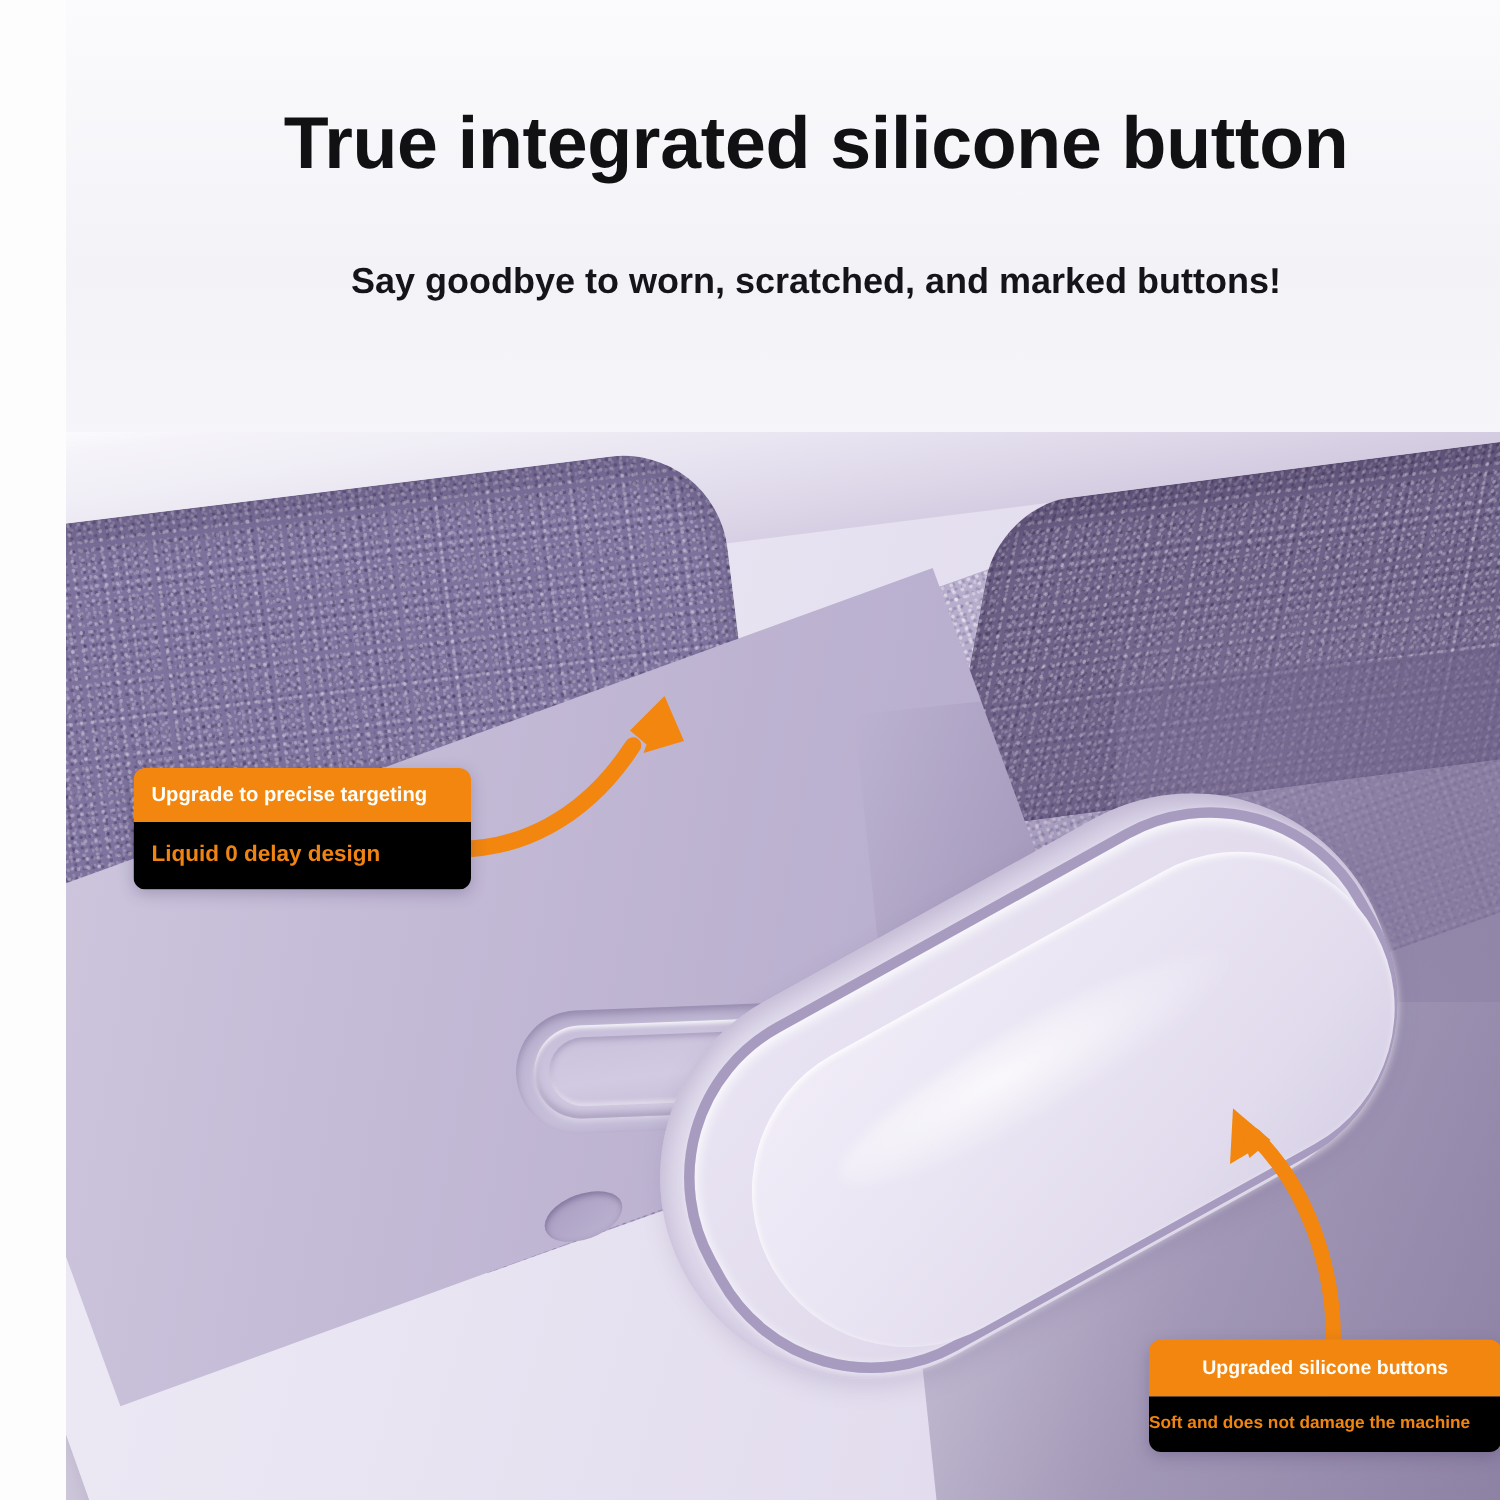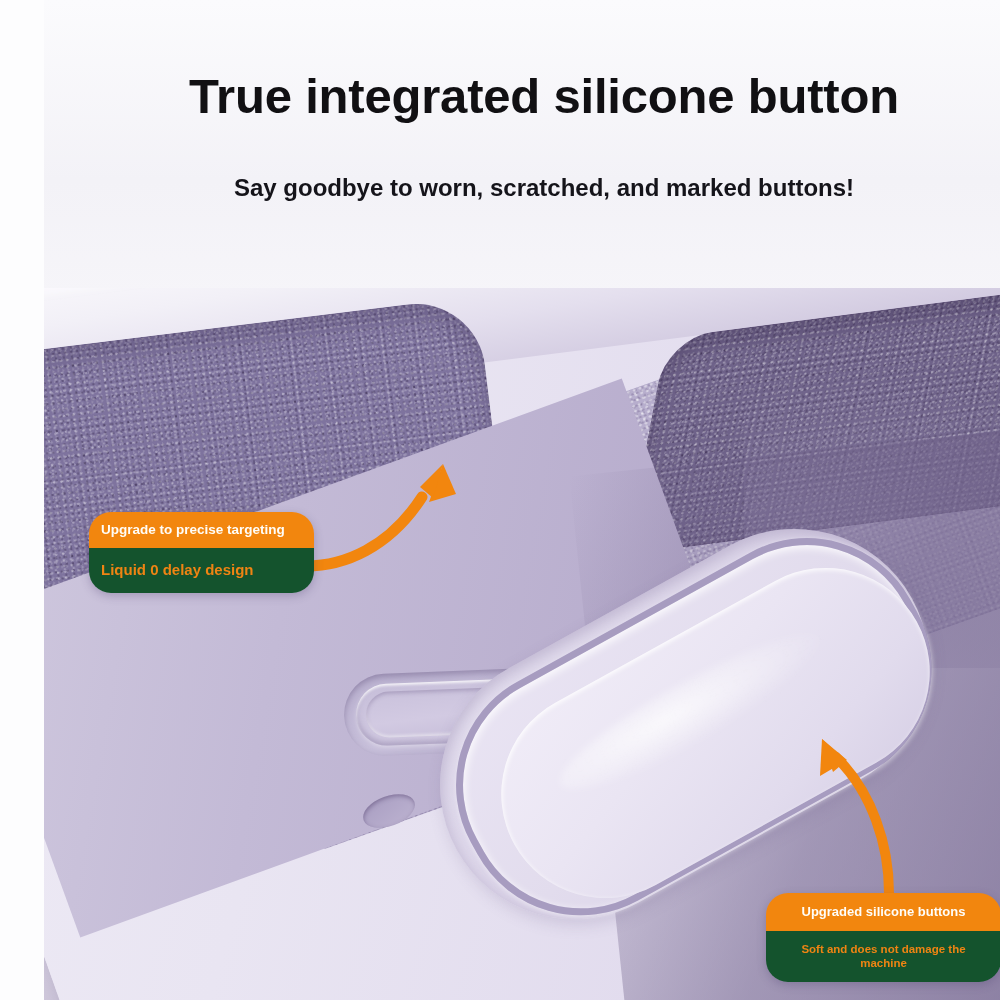--- a/index.html
+++ b/index.html
@@ -120,32 +120,32 @@
          background:radial-gradient(ellipse at 40% 40%, rgba(255,255,255,.75) 0%, rgba(255,255,255,0) 72%);
          filter:blur(3px);}
 
   
   .hole{position:absolute;left:318px;top:508px;width:54px;height:30px;border-radius:50%;
         background:linear-gradient(160deg,#a99ec2 0%,#bcb2d0 100%);
         box-shadow:inset 0 2px 4px rgba(85,68,112,.5);
         transform:rotate(-20deg);}
 
   
-  .callout{position:absolute;border-radius:22px;overflow:hidden;
+  .callout{position:absolute;border-radius:8px;overflow:hidden;
            box-shadow:0 3px 10px rgba(70,55,100,.28);}
   .callout .hd{background:#f2860e;color:#fffdf8;font-weight:bold;}
-  .callout .bd{background:#14532d;color:#ef8413;font-weight:bold;}
+  .callout .bd{background:#000000;color:#ef8413;font-weight:bold;}
 
   #callout-1{left:45px;top:512px;width:225px;}
   #callout-1 .hd{font-size:13.5px;line-height:16px;padding:10px 12px 10px;}
   #callout-1 .bd{font-size:15px;line-height:18px;padding:13px 12px 14px;}
 
   #callout-2{left:722px;top:893px;width:235px;}
   #callout-2 .hd{font-size:13px;line-height:16px;padding:11px 22px 11px;text-align:center;}
-  #callout-2 .bd{font-size:11.5px;line-height:14px;padding:11px 14px 12px;text-align:center;}
+  #callout-2 .bd{font-size:11.5px;line-height:14px;padding:11px 0 12px;}
 
   
   .arrows{position:absolute;left:0;top:0;width:1000px;height:1000px;pointer-events:none;}
 </style>
 </head>
 <body>
 
 <div id="page">
 
   <div class="header">

